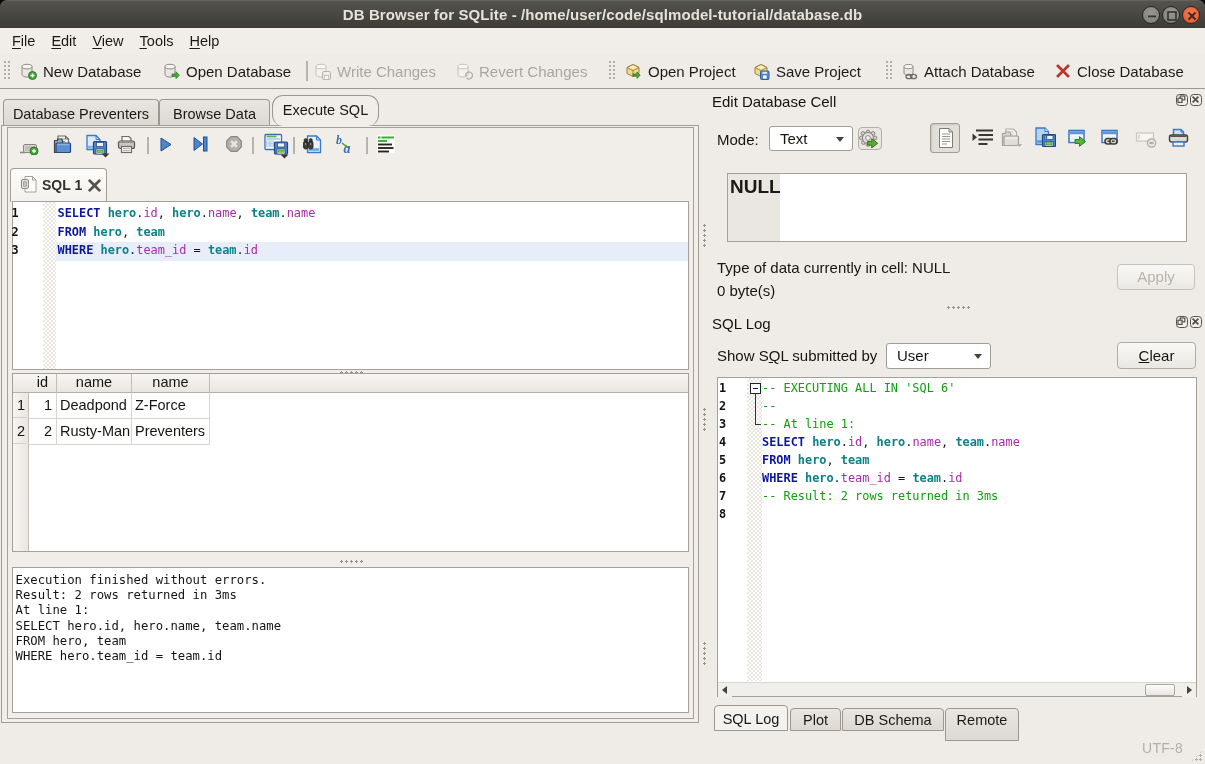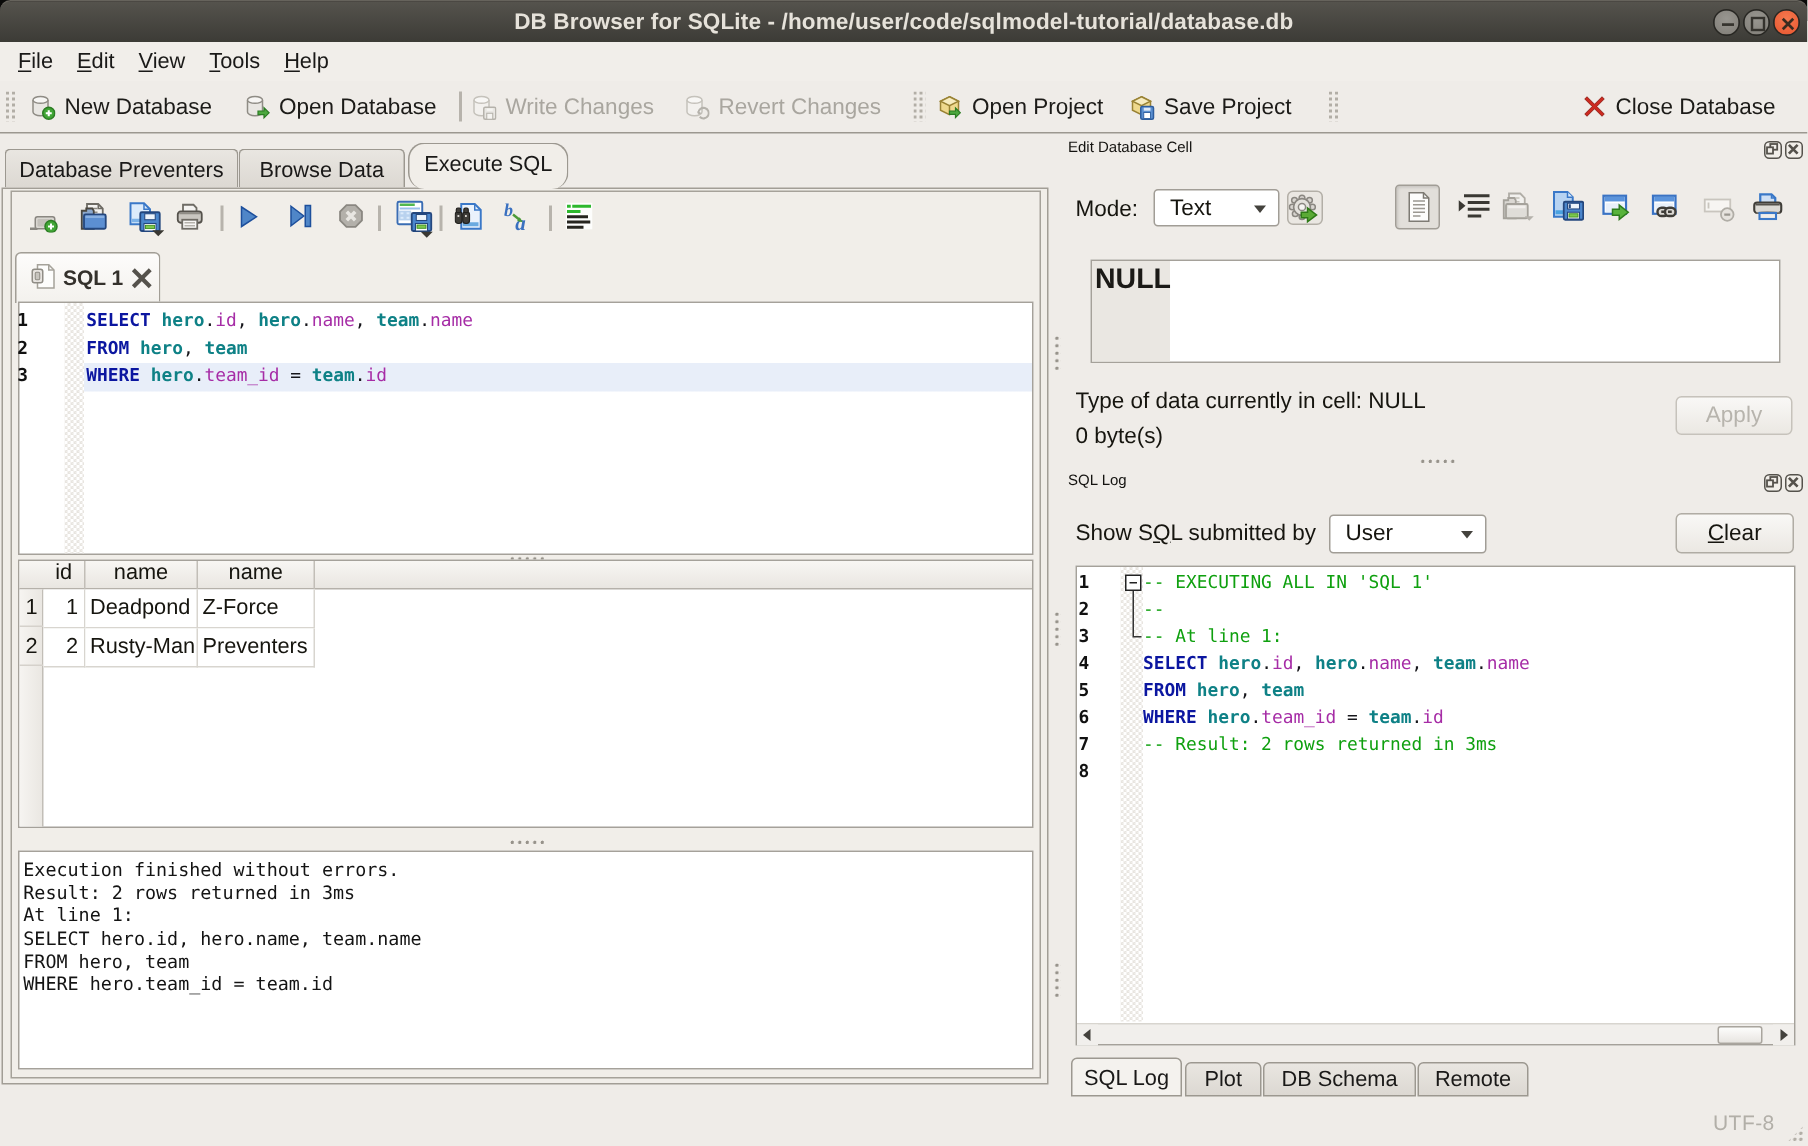--- a/index.html
+++ b/index.html
@@ -84,21 +84,21 @@
   .res-rownum { position:absolute; width:16px; text-align:center; font-size:14.5px; color:#16150f; border-bottom:1px solid #d5d1cb; }
   .res-cell { position:absolute; background:#fff; border-right:1px solid #d8d5cf; border-bottom:1px solid #d8d5cf; font-size:14.5px; color:#16150f; padding-top:4px; white-space:nowrap; overflow:hidden; }
   .res-cell.num { text-align:right; padding-right:4px; }
   .res-cell.txt { padding-left:3px; }
 
   
   #msgbox { left:12px; top:567px; width:677px; height:146px; border:1px solid #a5a19a; background:#fff;
     font:12.25px "DejaVu Sans Mono",monospace; color:#141414; line-height:15.2px; padding:5px 0 0 2.5px; white-space:pre; }
 
   
-  .dock-title { font-size:10px; color:#141310;text-align:center; }
+  .dock-title { font-size:15px; color:#141310;text-align:center; }
   .dockbtn { position:absolute; width:12px; height:12px; border:1.5px solid #55524c; border-radius:3.5px; background:#f1eee9; }
 
   .combo { position:absolute; background:#fff; border:1px solid #a19d96; border-radius:3px; font-size:15px; color:#16150f; }
   .combo .cval { position:absolute; left:10px; top:3px; }
   .combo .carr { position:absolute; right:8px; top:10px; width:0; height:0;
     border-left:4.5px solid transparent; border-right:4.5px solid transparent; border-top:5px solid #44423d; }
 
   .pushbtn { position:absolute; border:1px solid #b0aca4; border-radius:4px;
     background:linear-gradient(#f9f8f6,#ebe8e3); font-size:15px; text-align:center; color:#16150f; }
   .pushbtn.disabled { color:#b7b4ad; border-color:#c6c2bb; }
@@ -234,20 +234,29 @@
       <path d="M8 1.5 l6 3 -6 3 -6-3 z" fill="#f7ecc0" stroke="#9a8335"></path>
       <rect x="7.5" y="8" width="8.5" height="8.5" rx="1" fill="#5b8fd0" stroke="#2d5d9e"></rect>
       <rect x="9.5" y="12" width="4.5" height="4" fill="#fff" stroke="#2d5d9e" stroke-width="0.6"></rect>
       <rect x="9.5" y="8.8" width="4.5" height="2" fill="#dce8f7"></rect>
     </svg>
     <span>Save Project</span>
   </div>
 
   <div class="grip" style="left:886px"></div>
 
+  <div class="tbtn" style="left:901px">
+    <svg width="17" height="17" viewBox="0 0 17 17">
+      <path d="M3 3.6 v6.5 c0 1.3 2 2.3 4.5 2.3 s4.5-1 4.5-2.3 v-6.5" fill="#e9e7e3" stroke="#8f8c85"></path>
+      <ellipse cx="7.5" cy="3.6" rx="4.5" ry="2.1" fill="#f7f6f4" stroke="#8f8c85"></ellipse>
+      <ellipse cx="8" cy="13.5" rx="3" ry="2.2" fill="none" stroke="#6e6b64" stroke-width="1.3"></ellipse>
+      <ellipse cx="12.5" cy="13.5" rx="3" ry="2.2" fill="none" stroke="#6e6b64" stroke-width="1.3"></ellipse>
+    </svg>
+    <span>Attach Database</span>
+  </div>
 
   <div class="tbtn" style="left:1055px">
     <svg width="16" height="16" viewBox="0 0 16 16">
       <path d="M3 1.5 L8 6.5 L13 1.5 L14.5 3 L9.5 8 L14.5 13 L13 14.5 L8 9.5 L3 14.5 L1.5 13 L6.5 8 L1.5 3 Z" fill="#cc2a20" stroke="#8e1b14" stroke-width="0.6"></path>
     </svg>
     <span>Close Database</span>
   </div>
 </div>
 
 <div id="main-tabs" class="abs" style="left:0;top:95px;width:700px;height:30px">
@@ -560,21 +569,21 @@
 </div>
 <div class="pushbtn abs" style="left:1117px;top:342px;width:79px;height:27px;padding-top:4px">
   <span id="clear-label"><u>C</u>lear</span>
 </div>
 
 <div id="logframe" class="abs">
   <div id="log-hatch"></div>
   <div id="log-lines">
       <div class="log-line" style="top: 3px;">
         <span class="num">1</span>
-        <span class="code"><span class="tk-cm">-- EXECUTING ALL IN 'SQL 1'</span></span>
+        <span class="code"><span class="tk-cm">-- EXECUTING ALL IN 'SQL 6'</span></span>
       </div>
       <div class="log-line" style="top: 21px;">
         <span class="num">2</span>
         <span class="code"><span class="tk-cm">--</span></span>
       </div>
       <div class="log-line" style="top: 39px;">
         <span class="num">3</span>
         <span class="code"><span class="tk-cm">-- At line 1:</span></span>
       </div>
       <div class="log-line" style="top: 57px;">
@@ -609,17 +618,17 @@
     <div class="sb-btn" style="left:464px">
         <span class="sb-tri-r"></span>
       </div>
   </div>
 </div>
 
 <div id="bottom-tabs">
     <div class="btab active" style="left: 714px; width: 74px; position: absolute; top: 705px; height: 26px; padding-top: 5px;">SQL Log</div>
     <div class="btab" style="left: 790px; width: 51px; position: absolute; top: 708px; height: 23px; padding-top: 3px;">Plot</div>
     <div class="btab" style="left: 842px; width: 102px; position: absolute; top: 708px; height: 23px; padding-top: 3px;">DB Schema</div>
-    <div class="btab" style="left: 945px; width: 74px; position: absolute; top: 708px; height: 23px; padding-top: 3px;">Remote</div>
+    <div class="btab" style="left: 945px; width: 74px; position: absolute; top: 708px; height: 33px; padding-top: 3px;">Remote</div>
   </div>
 
 <div id="statusbar-enc" class="abs" style="left:1142px;top:740px">UTF-8</div>
 <div id="resize-grip" class="abs"></div>
 
 </body></html>

